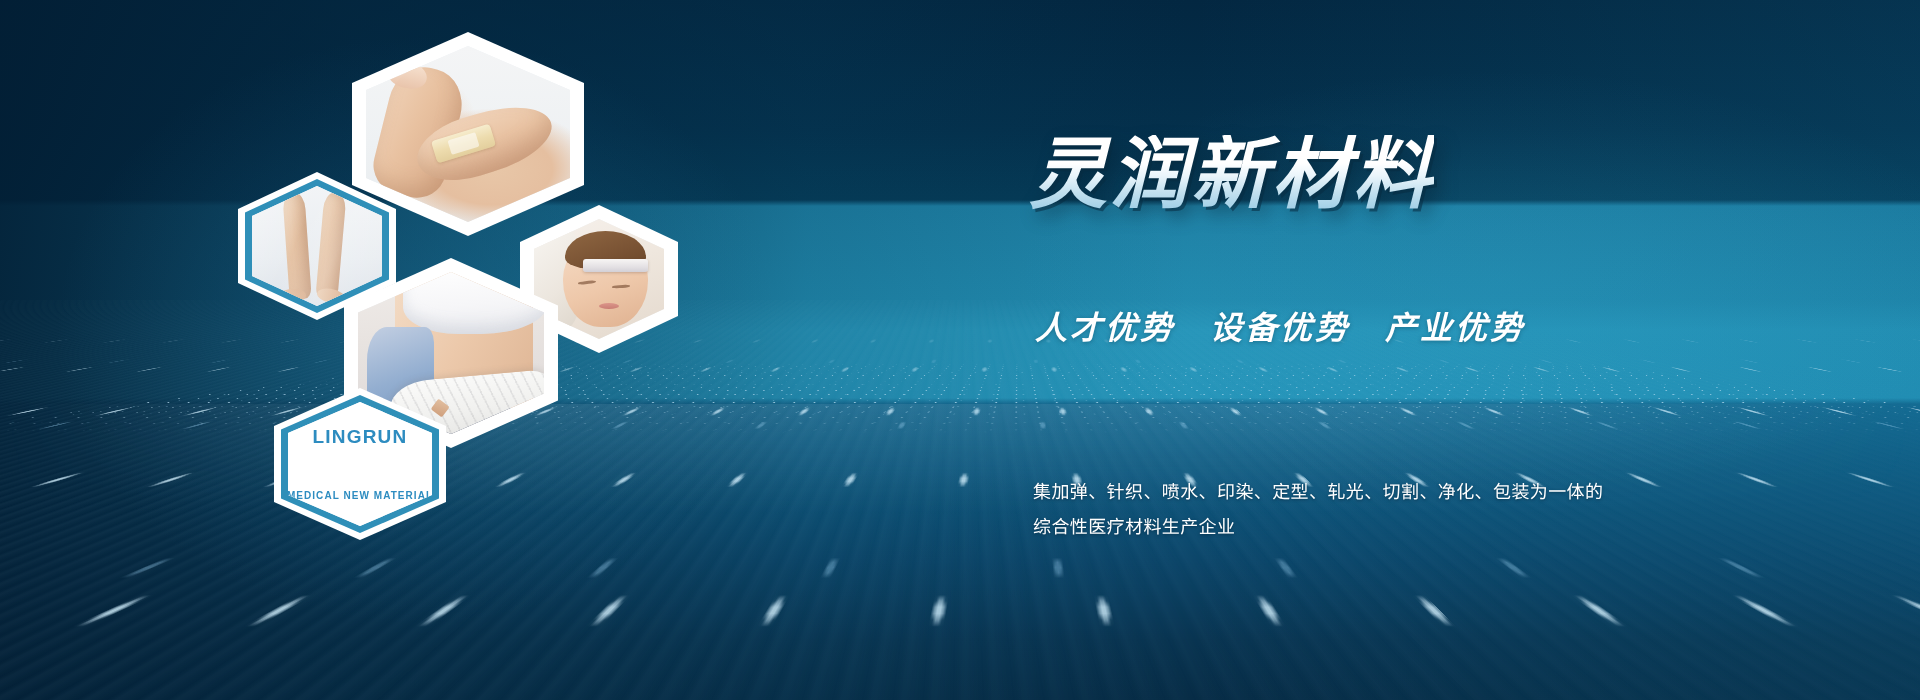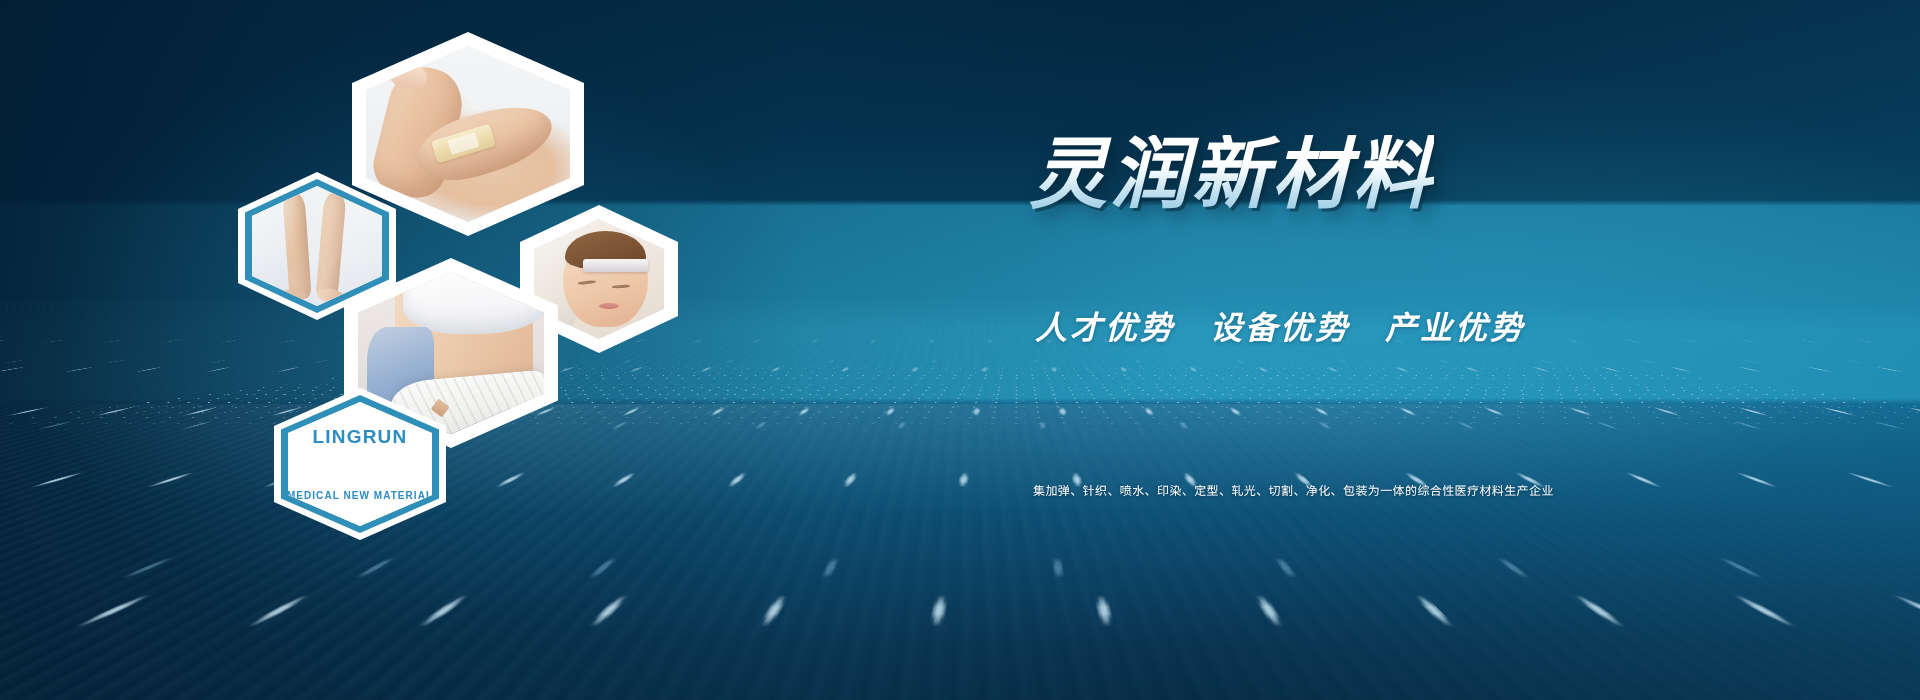--- a/index.html
+++ b/index.html
@@ -354,21 +354,21 @@
     text-shadow: 0 1px 4px rgba(5,40,60,.35);
   }
 
   .body-copy {
     position: absolute;
     left: 18px;
     top: 462px;
     width: 585px;
     font-family: "DejaVu Sans", "Liberation Sans", sans-serif;
     font-weight: 400;
-    font-size: 12px;
+    font-size: 18px;
     line-height: 35px;
     color: #ffffff;
     letter-spacing: .4px;
     text-shadow: 0 1px 3px rgba(4,30,48,.55);
   }
 </style>
 </head>
 <body>
 
 <div id="banner">

